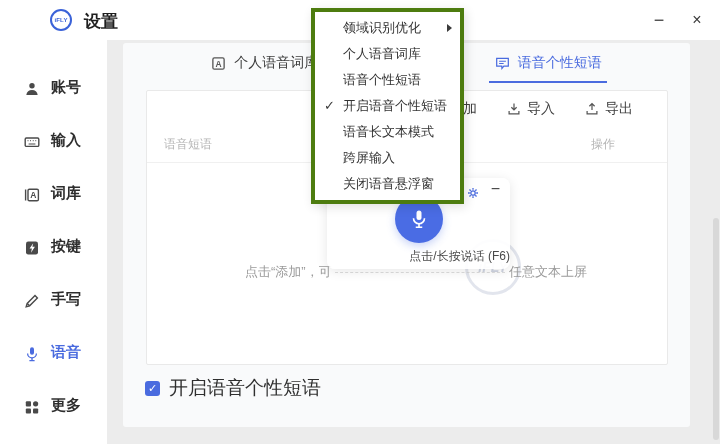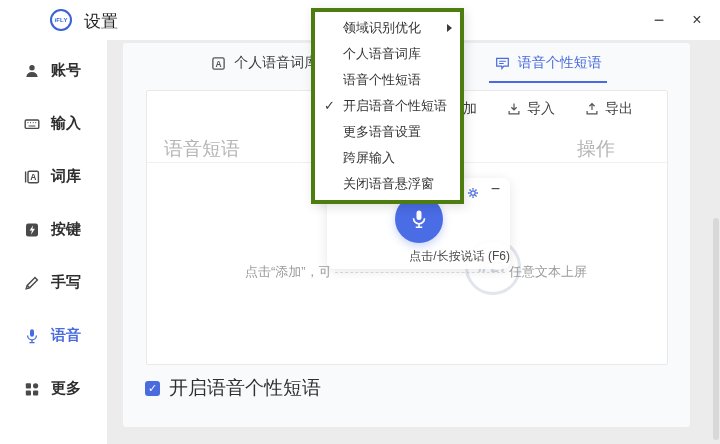--- a/index.html
+++ b/index.html
@@ -13,29 +13,29 @@
   html,body{width:720px;height:444px}
   body{
     position:relative;overflow:hidden;background:#ececec;
     font-family:"Liberation Sans","DejaVu Sans",sans-serif;color:var(--txt-dark);
   }
   
   .titlebar{position:absolute;left:0;top:0;width:720px;height:40px;background:#fff;z-index:3}
   .logo{position:absolute;left:50px;top:9px;width:22px;height:22px;border:2px solid #3a62d8;
     border-radius:50%;display:flex;align-items:center;justify-content:center;
     font-size:6px;font-weight:bold;color:#3a62d8;letter-spacing:.2px}
-  .app-title{position:absolute;left:84px;top:10px;font-size:17px;font-weight:400;color:#1f1f1f}
+  .app-title{position:absolute;left:84px;top:10px;font-size:17px;font-weight:700;color:#1f1f1f}
   .win-btn{position:absolute;top:7px;width:26px;height:26px;text-align:center;line-height:26px;
     font-size:18px;color:#3c3c3c;cursor:default}
   .win-min{left:646px}
   .win-close{left:684px;font-size:16px}
   
   .sidebar{position:absolute;left:0;top:40px;width:107px;height:404px;background:#fff;z-index:2;
     display:flex;flex-direction:column;padding-top:4px}
-  .side-item{height:53px;display:flex;align-items:center;padding-left:24px;gap:11px;
+  .side-item{height:53px;display:flex;align-items:flex-end;padding-left:24px;gap:11px;
     font-size:15px;font-weight:600;color:#2e2e2e;cursor:pointer}
   .side-item .ic{width:16px;height:16px;color:#4a4a4a;display:flex;align-items:center;justify-content:center}
   .side-item.selected{color:var(--accent)}
   .side-item.selected .ic{color:var(--accent)}
   .side-indicator{position:absolute;left:103px;top:280px;width:4px;height:32px;background:var(--accent);border-radius:2px}
   
   .card{position:absolute;left:123px;top:43px;width:567px;height:384px;background:#f9fafb;border-radius:3px}
   .tabs{display:flex;height:40px}
   .tab{flex:1;display:flex;align-items:center;justify-content:center;gap:8px;font-size:14px;
     color:#3c3c3c;position:relative;cursor:pointer}
@@ -44,22 +44,22 @@
   .tab.active .ic{color:var(--accent)}
   .tab-underline{position:absolute;bottom:0;left:50%;transform:translateX(-50%);
     width:118px;height:2px;background:var(--accent)}
   
   .panel{position:absolute;left:23px;top:47px;width:522px;height:275px;background:#fff;
     border:1px solid #e9e9e9;border-radius:2px}
   .ptoolbar{height:36px;display:flex;align-items:center;justify-content:flex-end;
     gap:30px;padding-right:34px;font-size:14px;color:#3f3f3f}
   .tbtn{display:flex;align-items:center;gap:6px;cursor:pointer}
   .tbtn .ic{width:14px;height:14px;color:#555;display:flex}
-  .phead{height:36px;display:flex;align-items:flex-end;padding-left:17px;
-    font-size:19px;color:var(--hdr-gray);border-bottom:1px solid #f0f0f0}
+  .phead{height:36px;display:flex;align-items:center;padding-left:17px;
+    font-size:12px;color:var(--hdr-gray);border-bottom:1px solid #f0f0f0}
   .phead .col-action{margin-left:auto;padding-right:52px}
   .pbody{position:relative;height:201px}
   .empty-seg{position:absolute;top:100px;font-size:13px;color:#9b9b9b;white-space:nowrap}
   .empty-left{left:98px}
   .empty-right{left:362px}
   .empty-dashes{position:absolute;top:109px;left:188px;width:170px;border-bottom:1px dashed #cfcfcf;opacity:.7}
   .watermark{position:absolute;left:318px;top:76px;width:56px;height:56px;border-radius:50%;
     border:3px solid rgba(150,162,190,.28);display:flex;align-items:center;justify-content:center;
     font-size:14px;font-weight:700;font-style:italic;color:rgba(150,162,190,.45)}
   
@@ -270,21 +270,21 @@
     <span>个人语音词库</span>
   </div>
   <div class="ctx-item">
     <span>语音个性短语</span>
   </div>
   <div class="ctx-item">
     <span class="ctx-check">✓</span>
     <span>开启语音个性短语</span>
   </div>
   <div class="ctx-item">
-    <span>更多语音设置</span>
+    <span>语音长文本模式</span>
   </div>
   <div class="ctx-item">
     <span>跨屏输入</span>
   </div>
   <div class="ctx-item">
     <span>关闭语音悬浮窗</span>
   </div>
 </div>
 
 <div class="scrollbar"></div>

